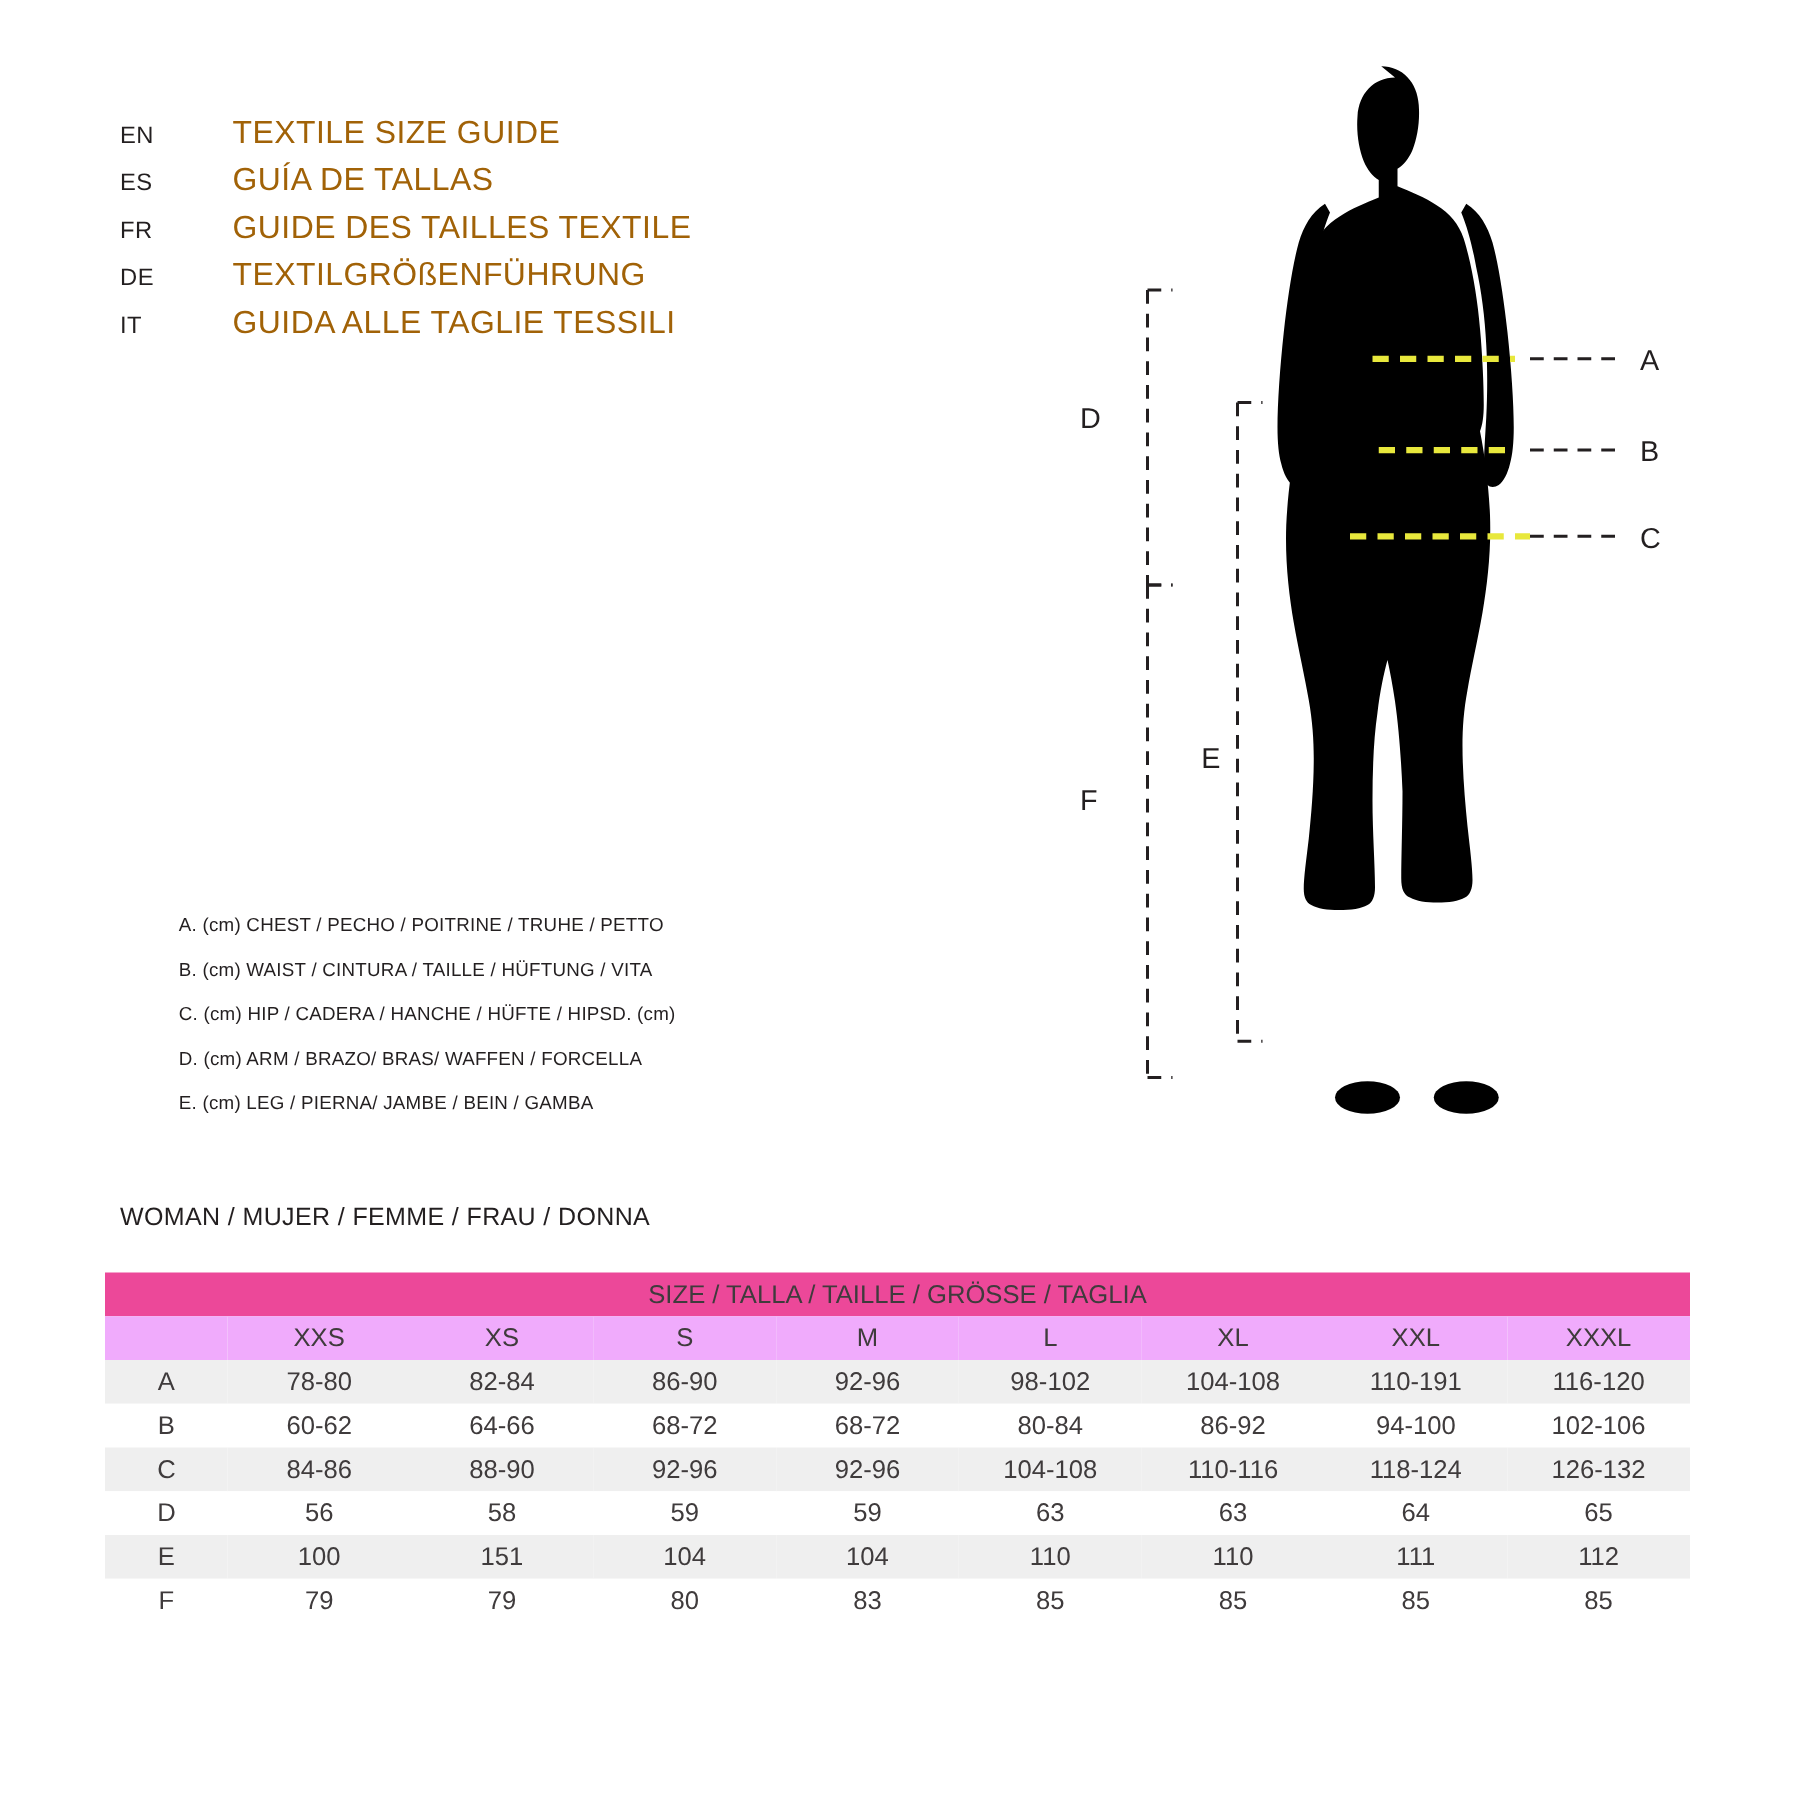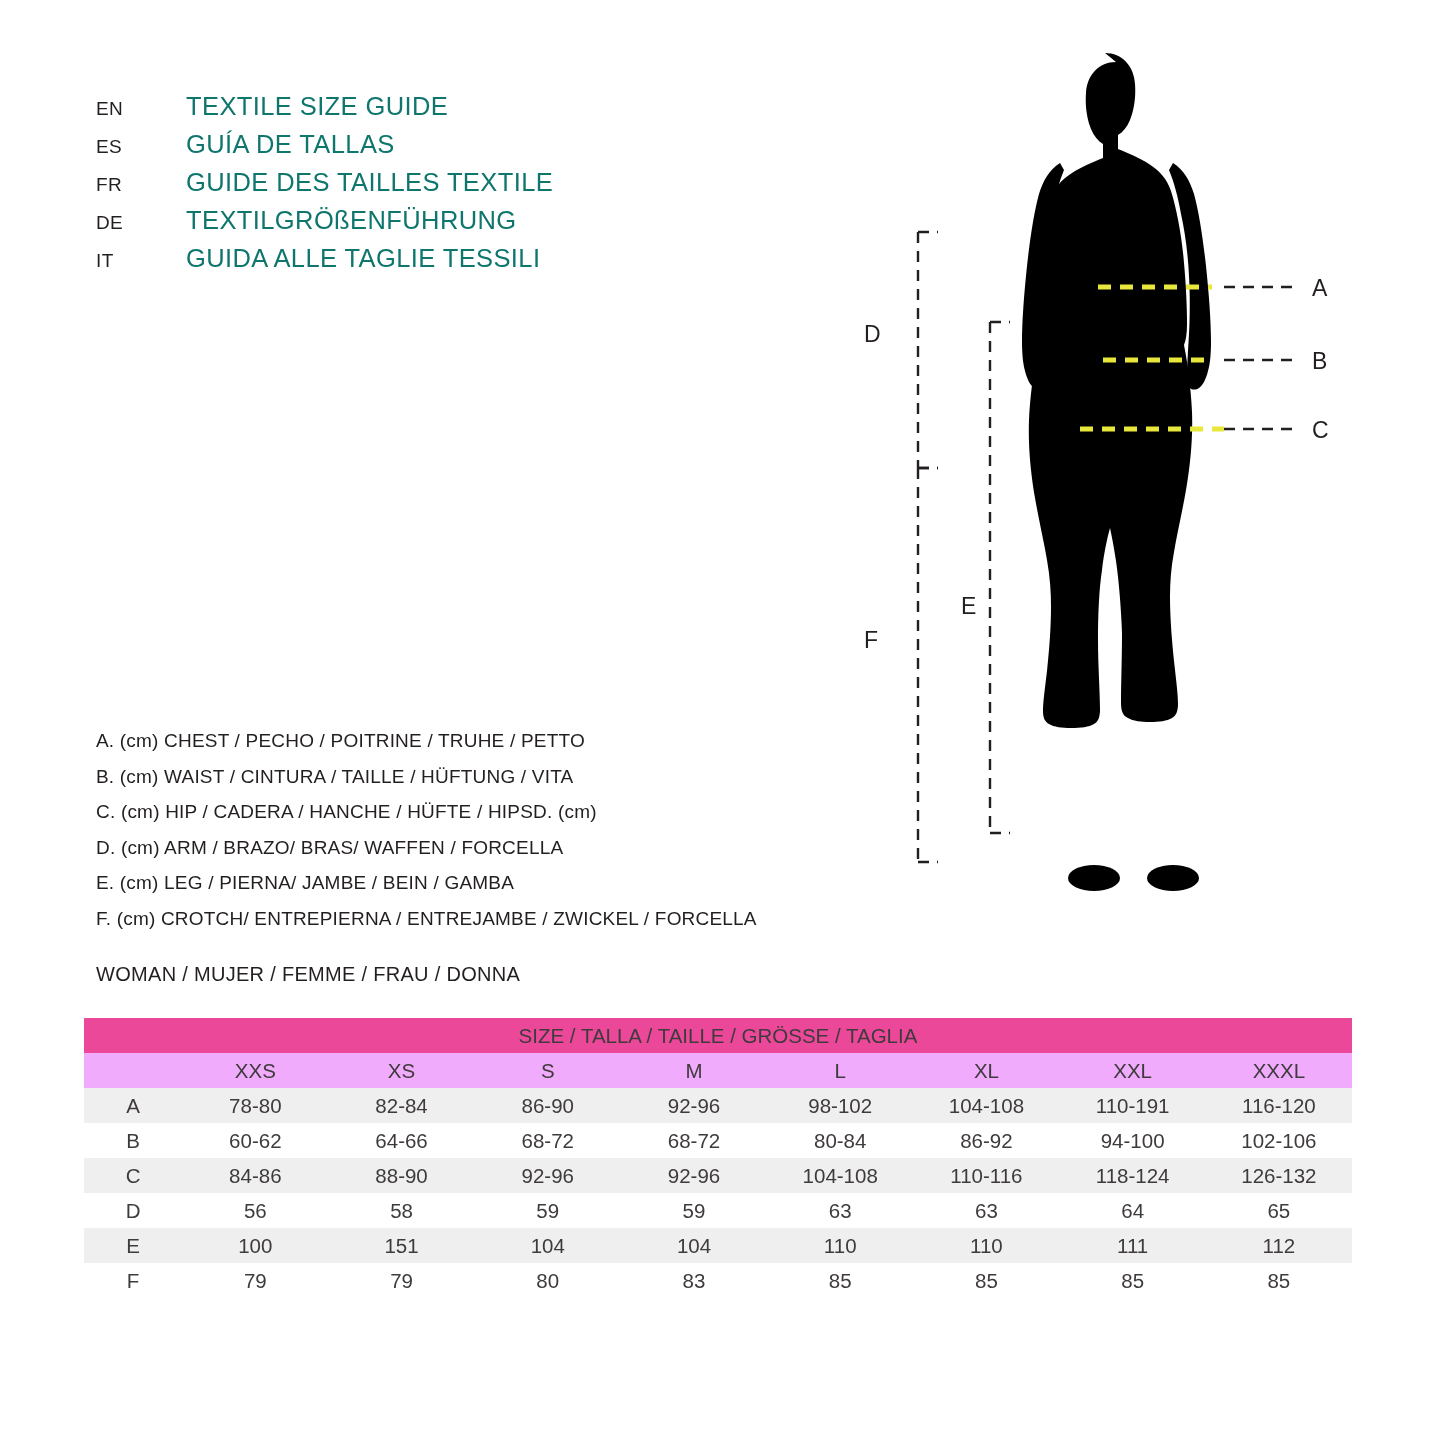--- a/index.html
+++ b/index.html
@@ -30,36 +30,37 @@
   }
   .title-code {
     width: 90px;
     font-size: 19px;
     letter-spacing: 0.4px;
     color: #231f20;
   }
   .title-text {
     font-size: 25.5px;
     letter-spacing: 0.4px;
-    color: #0f766e;
+    color: #a16207;
   }
 
   
   #legend {
     position: absolute;
     left: 96px;
     top: 723px;
     width: 820px;
   }
   .legend-row {
-    font-size: 19px;
+    font-size: 15px;
     line-height: 35.6px;
     letter-spacing: 0.2px;
     color: #231f20;
     white-space: nowrap;
+    margin-left: 47px;
   }
 
   #group-label {
     position: absolute;
     left: 96px;
     top: 963px;
     font-size: 20px;
     letter-spacing: 0.3px;
     color: #231f20;
   }
@@ -269,21 +270,20 @@
     <text class="meas-letter" x="44" y="608">F</text>
   </svg>
 </div>
 
 <div id="legend">
   <div class="legend-row">A. (cm) CHEST / PECHO / POITRINE / TRUHE / PETTO</div>
   <div class="legend-row">B. (cm) WAIST / CINTURA / TAILLE / HÜFTUNG / VITA</div>
   <div class="legend-row">C. (cm) HIP / CADERA / HANCHE / HÜFTE / HIPSD. (cm)</div>
   <div class="legend-row">D. (cm) ARM / BRAZO/ BRAS/ WAFFEN / FORCELLA</div>
   <div class="legend-row">E. (cm) LEG / PIERNA/ JAMBE / BEIN / GAMBA</div>
-  <div class="legend-row">F. (cm) CROTCH/ ENTREPIERNA / ENTREJAMBE / ZWICKEL / FORCELLA</div>
 </div>
 
 <div id="group-label">WOMAN / MUJER / FEMME / FRAU / DONNA</div>
 
 <table id="size-table">
   <colgroup>
     <col class="c-label">
     <col class="c-val">
       <col class="c-val">
       <col class="c-val">

